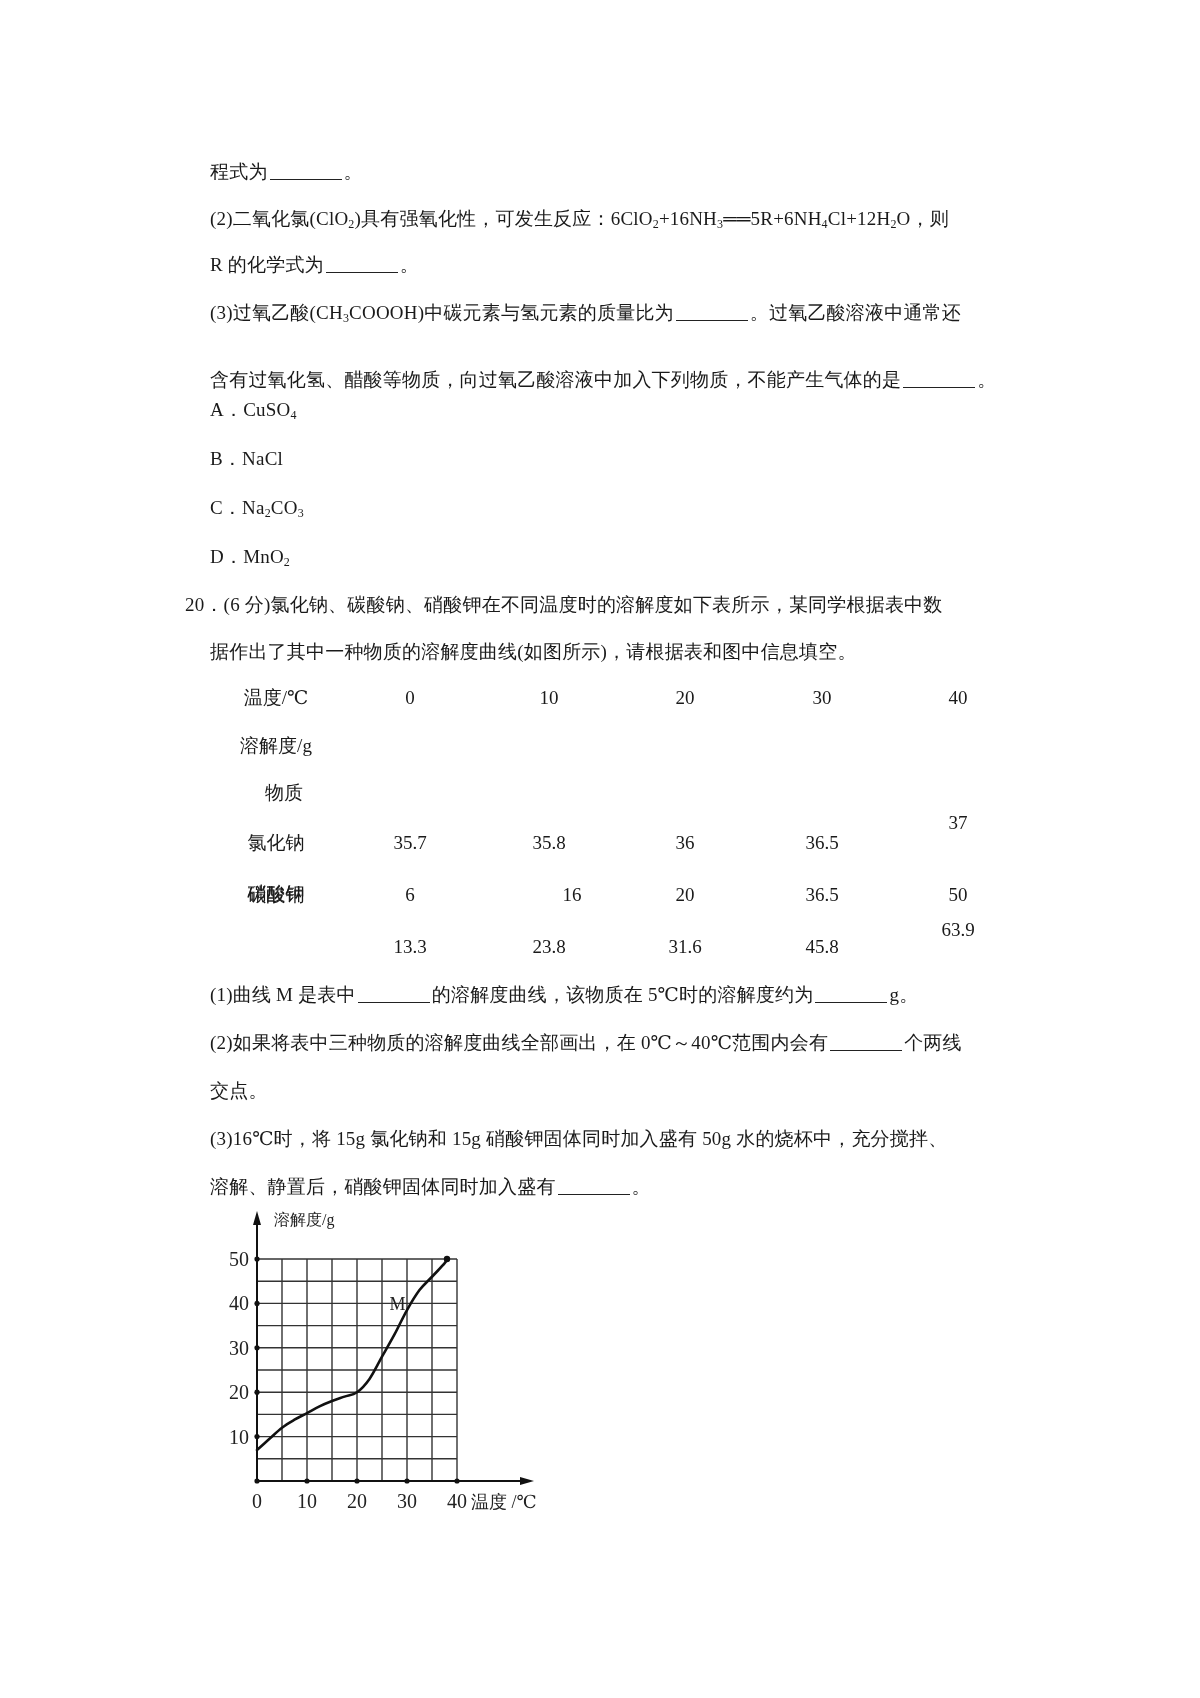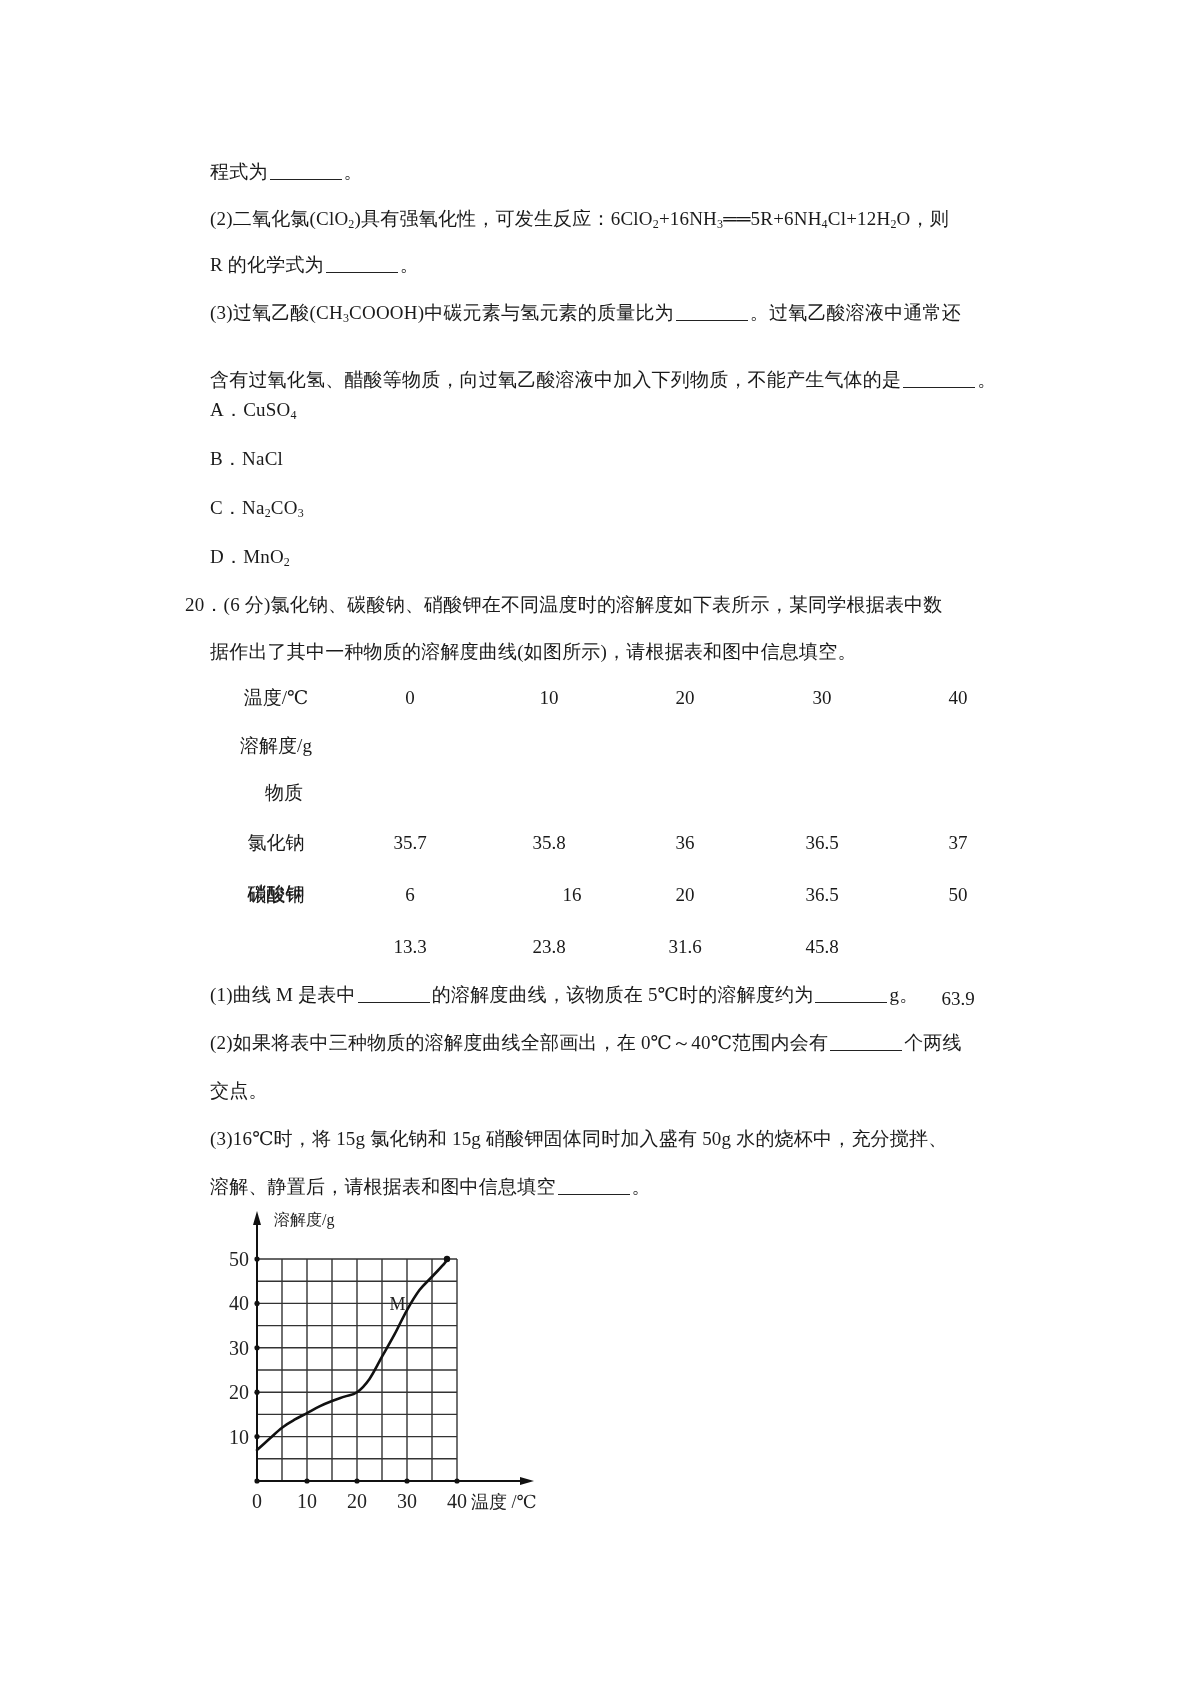--- a/index.html
+++ b/index.html
@@ -64,54 +64,54 @@
 
   <span class="tcell" style="left:276px; top:734px">溶解度/g</span>
   <span class="tcell" style="left:284px; top:781px">物质</span>
 
   <div>
     <span class="tcell" style="left:276px; top:831px">氯化钠</span>
     <span class="tcell" style="left:410px; top:831px">35.7</span>
     <span class="tcell" style="left:549px; top:831px">35.8</span>
     <span class="tcell" style="left:685px; top:831px">36</span>
     <span class="tcell" style="left:822px; top:831px">36.5</span>
-    <span class="tcell" style="left:958px; top:831px">37</span>
+    <span class="tcell" style="left:958px; top:811px">37</span>
   </div>
   <div>
     <span class="tcell" style="left:276px; top:883px">碳酸钠</span>
     <span class="tcell" style="left:410px; top:883px">6</span>
     <span class="tcell" style="left:572px; top:883px">16</span>
     <span class="tcell" style="left:685px; top:883px">20</span>
     <span class="tcell" style="left:822px; top:883px">36.5</span>
     <span class="tcell" style="left:958px; top:883px">50</span>
   </div>
   <div>
     <span class="tcell" style="left:276px; top:882px">硝酸钾</span>
     <span class="tcell" style="left:410px; top:935px">13.3</span>
     <span class="tcell" style="left:549px; top:935px">23.8</span>
     <span class="tcell" style="left:685px; top:935px">31.6</span>
     <span class="tcell" style="left:822px; top:935px">45.8</span>
-    <span class="tcell" style="left:958px; top:987px">63.9</span>
+    <span class="tcell" style="left:958px; top:918px">63.9</span>
   </div>
 </div>
 
 <div class="line" style="top:983px">
   <span>(1)曲线 M 是表中</span><span class="blank"></span><span>的溶解度曲线，该物质在 5℃时的溶解度约为</span><span class="blank"></span><span>g。</span>
 </div>
 <div class="line" style="top:1031px">
   <span>(2)如果将表中三种物质的溶解度曲线全部画出，在 0℃～40℃范围内会有</span><span class="blank"></span><span>个两线</span>
 </div>
 <div class="line" style="top:1079px">
   <span>交点。</span>
 </div>
 <div class="line" style="top:1127px">
   <span>(3)16℃时，将 15g 氯化钠和 15g 硝酸钾固体同时加入盛有 50g 水的烧杯中，充分搅拌、</span>
 </div>
 <div class="line" style="top:1175px">
-  <span>溶解、静置后，请根据表和图中信息填空</span><span class="blank"></span><span>。</span>
+  <span>溶解、静置后，硝酸钾固体同时加入盛有</span><span class="blank"></span><span>。</span>
 </div>
 
 <svg id="chart" width="380" height="320">
   <g id="grid">
       <line x1="92" y1="276" x2="92" y2="54" stroke="#333" stroke-width="1.4"></line>
       <line x1="117" y1="276" x2="117" y2="54" stroke="#333" stroke-width="1.4"></line>
       <line x1="142" y1="276" x2="142" y2="54" stroke="#333" stroke-width="1.4"></line>
       <line x1="167" y1="276" x2="167" y2="54" stroke="#333" stroke-width="1.4"></line>
       <line x1="192" y1="276" x2="192" y2="54" stroke="#333" stroke-width="1.4"></line>
       <line x1="217" y1="276" x2="217" y2="54" stroke="#333" stroke-width="1.4"></line>

